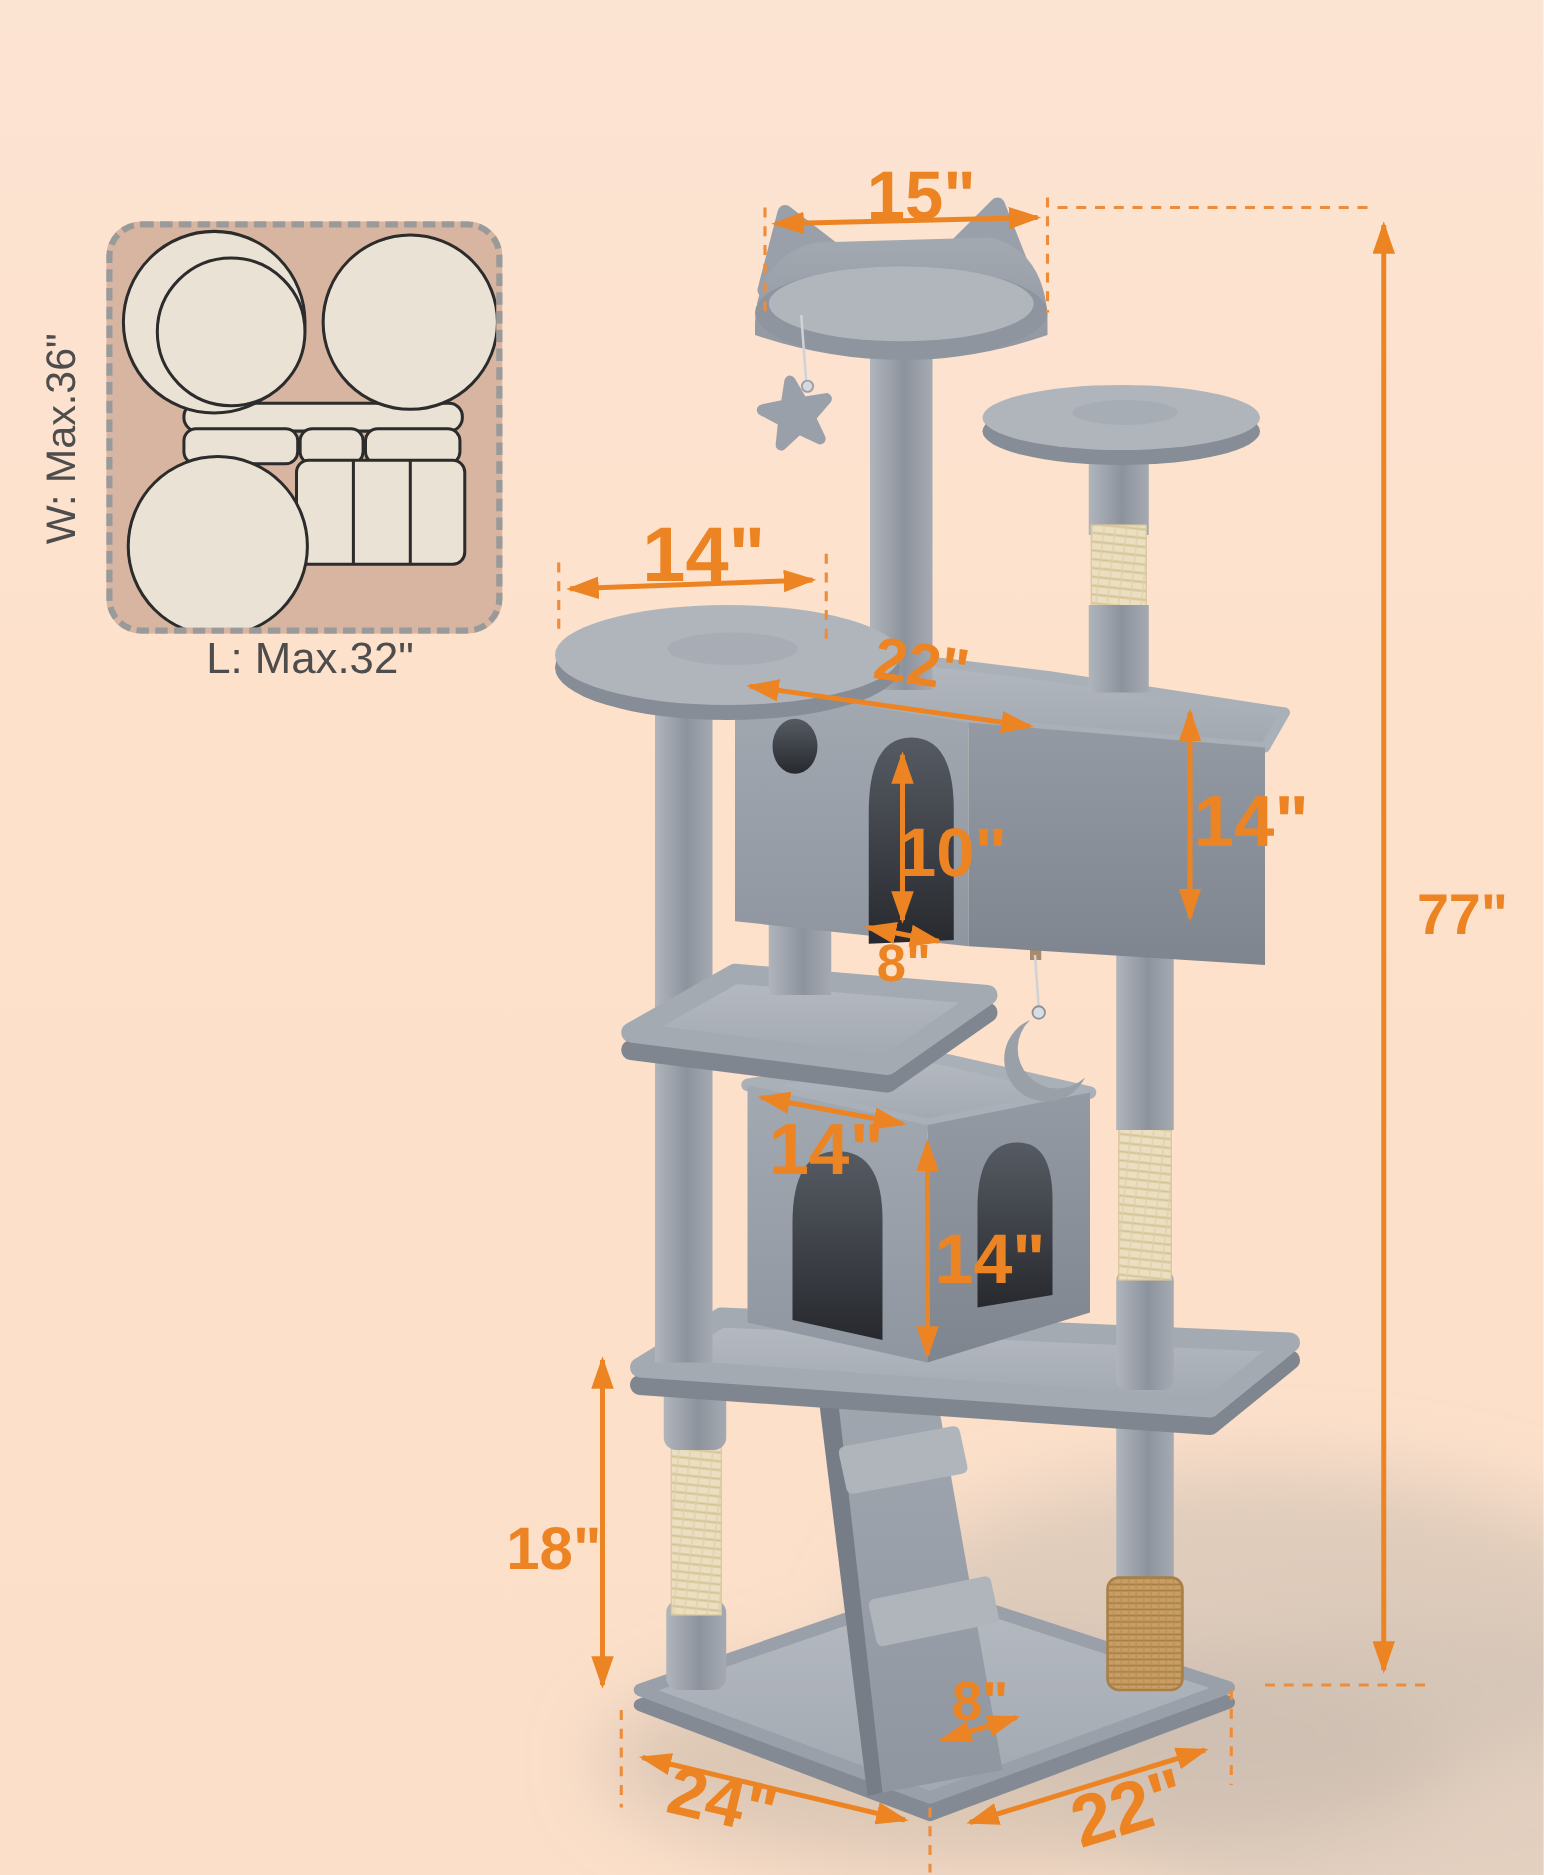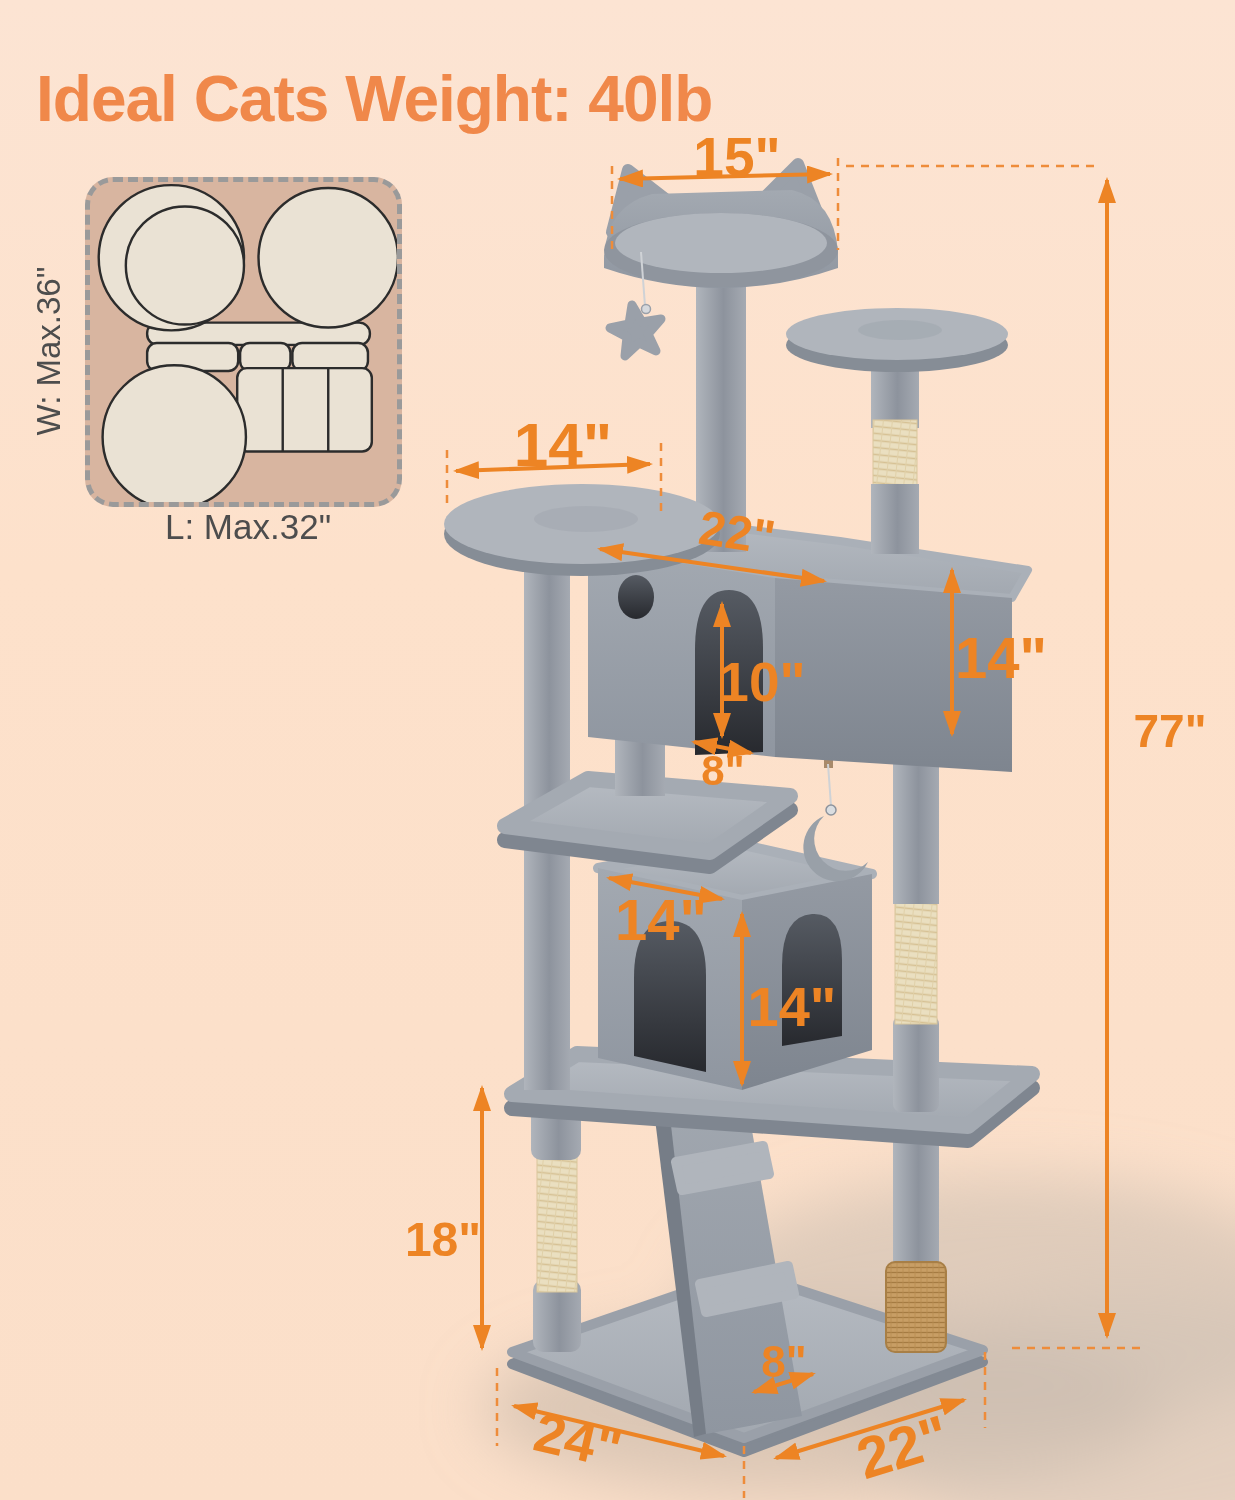--- a/index.html
+++ b/index.html
@@ -210,21 +210,20 @@
         <path d="M 609,878 L 722,899" marker-start="url(#ah)" marker-end="url(#ah)"></path>
         <path d="M 742,914 L 742,1084" marker-start="url(#ah)" marker-end="url(#ah)"></path>
         <path d="M 482,1088 L 482,1348" marker-start="url(#ah)" marker-end="url(#ah)"></path>
         <path d="M 754,1392 L 813,1374" marker-start="url(#ah)" marker-end="url(#ah)"></path>
         <path d="M 514,1406 L 724,1456" marker-start="url(#ah)" marker-end="url(#ah)"></path>
         <path d="M 776,1458 L 964,1400" marker-start="url(#ah)" marker-end="url(#ah)"></path>
       </g>
     </g>
   </svg>
 
-  <div class="title">Ideal Cats Weight: 40lb</div>
 
   <div class="inset">
     <svg class="inset-svg" viewBox="0 0 317 330">
       <g fill="#eae2d4" stroke="#2c2c2c" stroke-width="2.5">
         <rect x="59" y="145" width="230" height="23" rx="11"></rect>
         <rect x="59" y="166" width="94" height="29" rx="10"></rect>
         <rect x="155" y="166" width="52" height="29" rx="10"></rect>
         <rect x="209" y="166" width="78" height="29" rx="10"></rect>
         <rect x="152" y="192" width="139" height="86" rx="10"></rect>
         <line x1="199" y1="192" x2="199" y2="278"></line>

